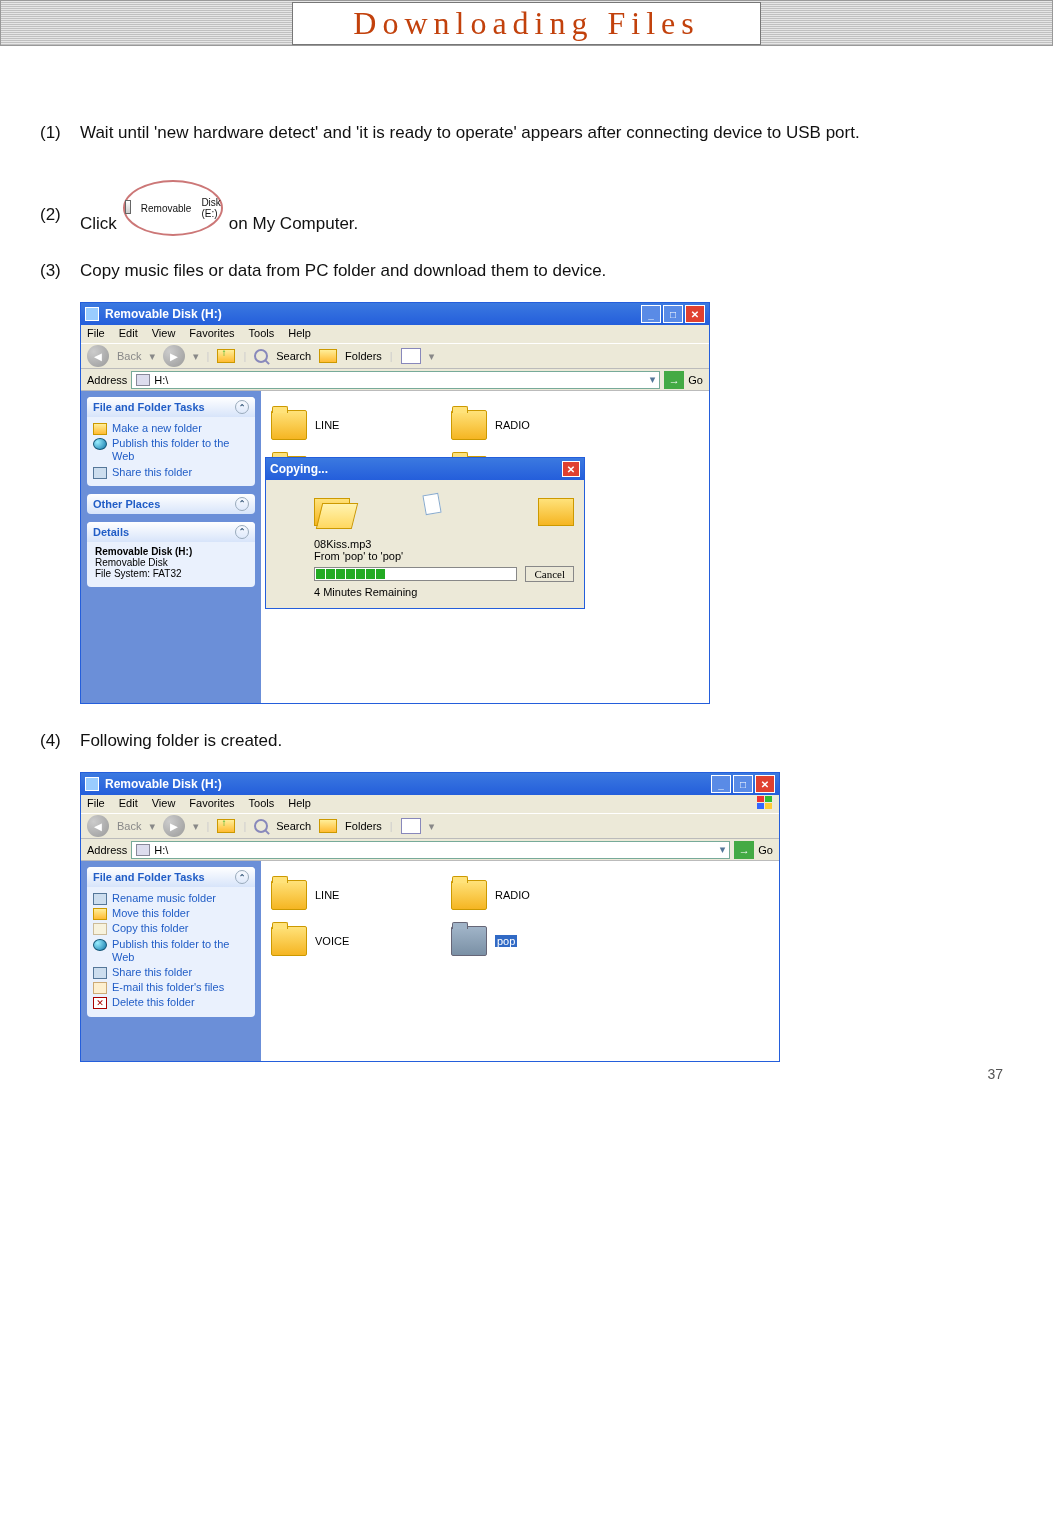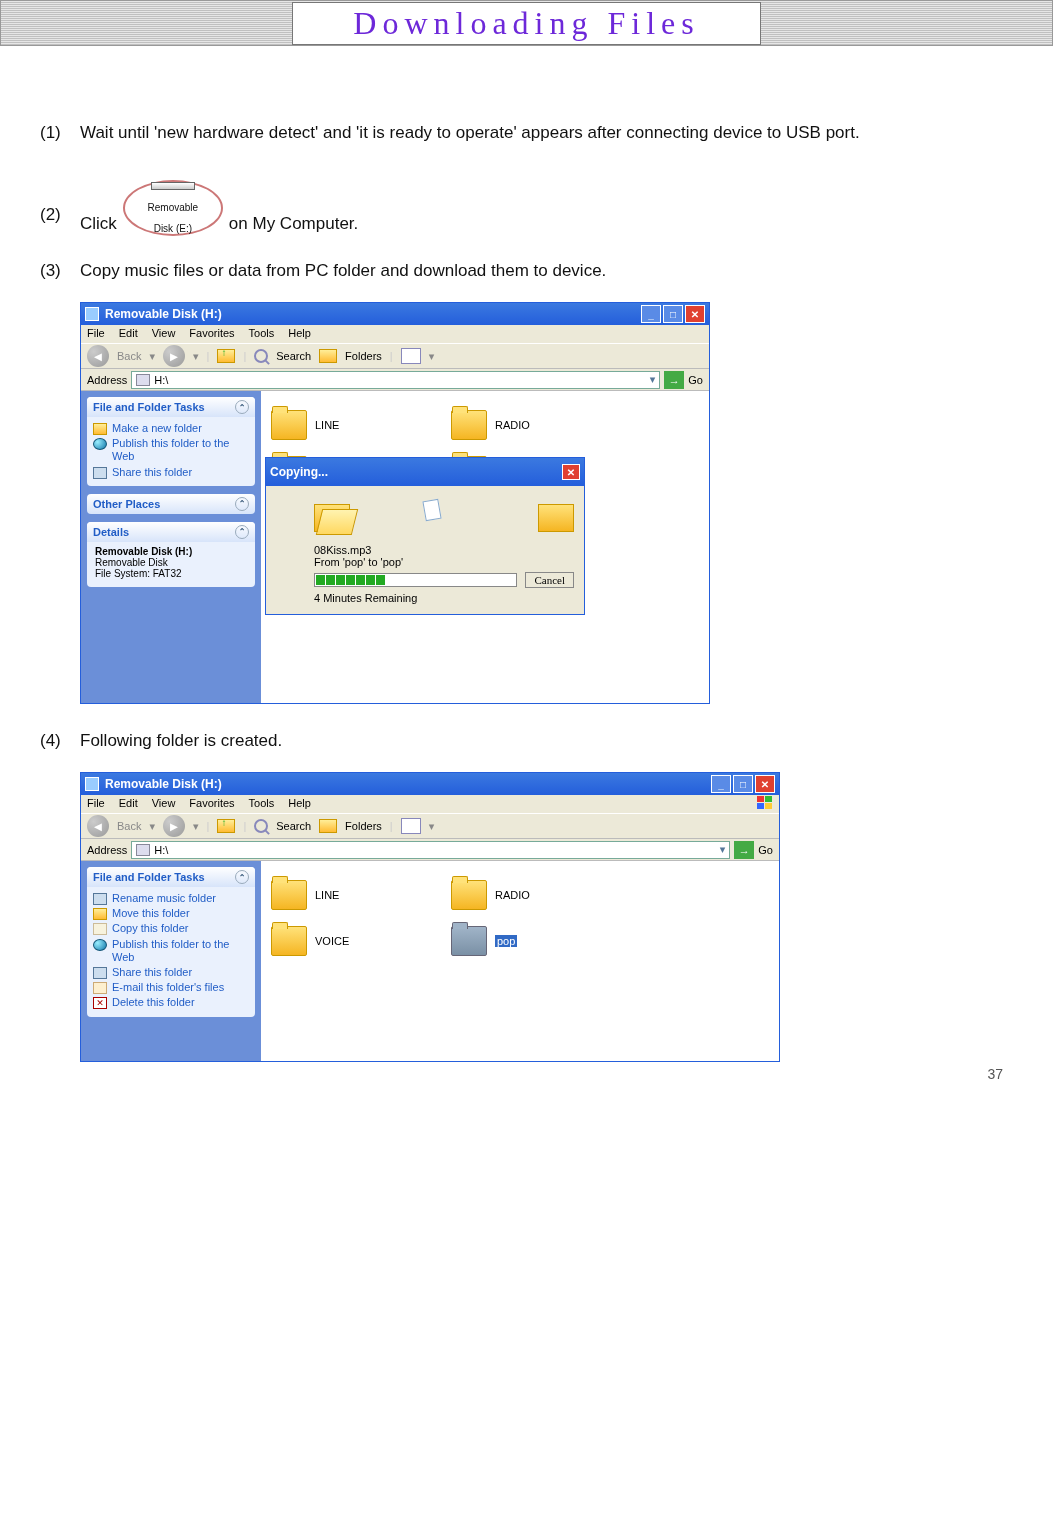--- a/index.html
+++ b/index.html
@@ -20,31 +20,31 @@
     align-items: center;
     justify-content: center;
   }
   .banner .box {
     background: #fff;
     border: 1px solid #777;
     padding: 2px 60px;
     font-family: Georgia, 'Times New Roman', serif;
     font-size: 32px;
     letter-spacing: 6px;
-    color: #6d28d9;
+    color: #c2410c;
   }
   .content { padding: 70px 40px 0 40px; font-size: 17px; color: #111; }
   .step { display: flex; margin-bottom: 30px; line-height: 2.0; }
   .step .num { flex: 0 0 40px; }
   .step .txt { flex: 1; }
   .step.inline { align-items: flex-end; margin-bottom: 18px; }
   .step.inline .txt { display: flex; align-items: flex-end; gap: 6px; line-height: 1.4; }
   .drive-bubble {
     border: 2px solid #c77; border-radius: 50% / 50%;
-    width: 100px; height: 56px; display: inline-flex; flex-direction: column;
+    width: 100px; height: 56px; display: inline-flex; flex-direction: row;
     align-items: center; justify-content: center; font-size: 10px; line-height: 1.1;
     font-family: Tahoma, Arial, sans-serif;
     gap: 10px;
   }
   .drive-bubble .hd { width: 44px; height: 14px; border: 1px solid #666; background: linear-gradient(#fff,#ccc); margin-bottom: 2px; }
   
   .win {
     border: 1px solid #245edb; font-family: Tahoma, Arial, sans-serif;
     font-size: 11px; color: #000; background: #fff;
   }
@@ -104,21 +104,21 @@
   .main { flex: 1; padding: 14px 10px; display: flex; flex-wrap: wrap; align-content: flex-start; gap: 6px 0; position: relative; }
   .fitem { width: 180px; display: flex; align-items: center; gap: 8px; height: 40px; }
   .bigfolder { width: 36px; height: 30px; background: linear-gradient(#ffe27a,#f5b522); border: 1px solid #c90; border-radius: 2px; position: relative; }
   .bigfolder::before { content: ""; position: absolute; left: 0; top: -5px; width: 14px; height: 6px; background: #ffe27a; border: 1px solid #c90; border-bottom: none; border-radius: 2px 2px 0 0; }
   .bigfolder.open { background: linear-gradient(#a0b4c8,#7a90a5); border-color: #667; }
   .bigfolder.open::before { background: #a0b4c8; border-color: #667; }
   .fitem .lbl { font-size: 11px; }
   .fitem .lbl.sel { background: #316ac5; color: #fff; padding: 0 2px; }
   
   .copydlg { position: absolute; left: 4px; top: 66px; width: 320px; border: 1px solid #245edb; background: #ece9d8; font-size: 11px; }
-  .copydlg .titlebar { height: 28px; }
+  .copydlg .titlebar { height: 22px; }
   .copydlg .cb { padding: 8px 10px 10px 10px; margin-left: 38px; }
   .fly { height: 46px; position: relative; margin-bottom: 4px; }
   .fly .flyfolder { width: 36px; height: 28px; background: linear-gradient(#ffe27a,#f5b522); border: 1px solid #c90; position: absolute; top: 10px; }
   .fly .flyfolder.open::after { content: ""; position: absolute; left: 4px; top: 4px; width: 34px; height: 24px; background: linear-gradient(#fff3b0,#ffd860); border: 1px solid #c90; transform: skewX(-14deg); }
   .fly .src { left: 0; }
   .fly .dst { right: 0; }
   .fly .doc { width: 16px; height: 20px; background: #fff; border: 1px solid #8ac; position: absolute; left: 110px; top: 6px; transform: rotate(-10deg); }
   .progress { height: 14px; border: 1px solid #888; background: #fff; display: flex; padding: 1px; gap: 1px; }
   .progress .block { width: 9px; height: 100%; background: #2a2; }
   .cancel { float: right; margin-top: 6px; border: 1px solid #888; background: #ece9d8; padding: 1px 8px; font-family: Tahoma; font-size: 11px; }

